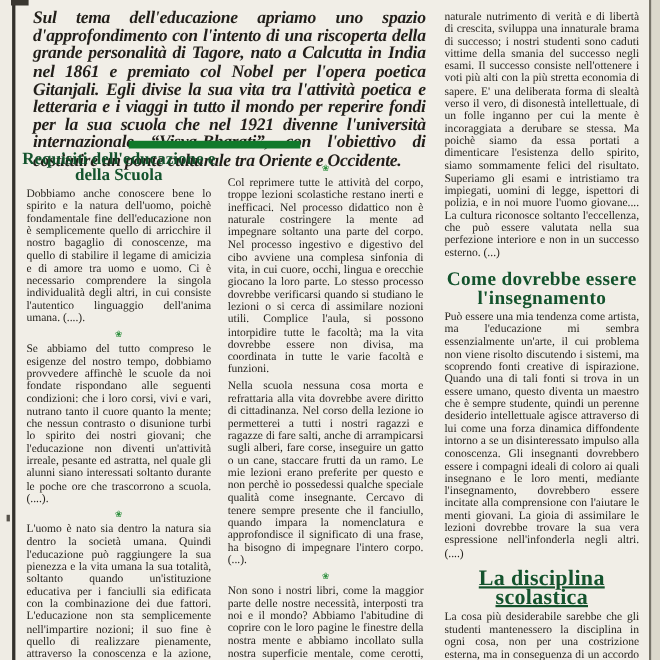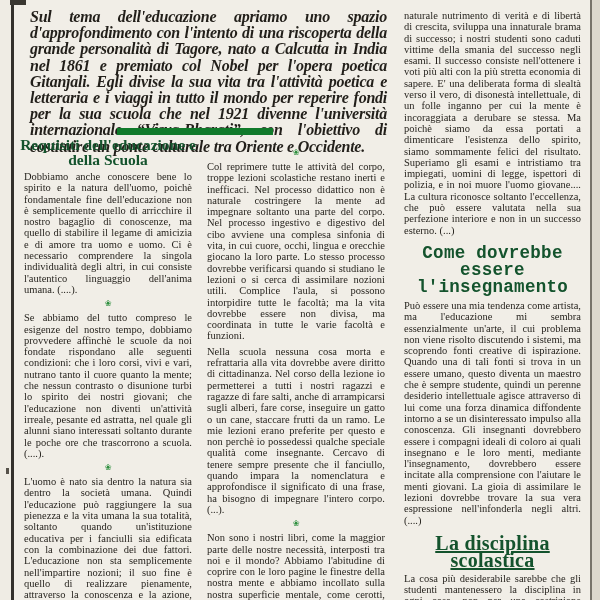--- a/index.html
+++ b/index.html
@@ -32,21 +32,21 @@
   .col-2{left:203px;top:145px;width:186px;height:455px;}
   .col-3{left:400px;top:6px;width:185px;height:594px;}
   .col p{margin:4px;}
 
   .h-green{
     color:#14532d;font-weight:bold;text-align:center;
     margin:0;
   }
   .h-sm{font-size:15.5px;line-height:14.5px;margin-bottom:3px;}
   .h-sm2{font-size:15.5px;line-height:15px;margin-top:2px;margin-bottom:1px;}
-  .h-lg{font-size:17.5px;line-height:17px;letter-spacing:0.3px;margin-top:9px;margin-bottom:0;font-family:Liberation Mono, monospace;}
+  .h-lg{font-size:17.5px;line-height:17px;letter-spacing:0.3px;margin-top:9px;margin-bottom:0;}
   .h-lg2{font-size:20px;line-height:17px;letter-spacing:0.3px;margin-top:9px;margin-bottom:2px;text-decoration:underline;}
 
   .orn{
     text-align:center;color:#2e8f3e;
     font-family:"DejaVu Sans", sans-serif;
     font-size:8px;line-height:9px;margin:3px 0 2px 0;
   }
 </style>
 </head>
 <body>

